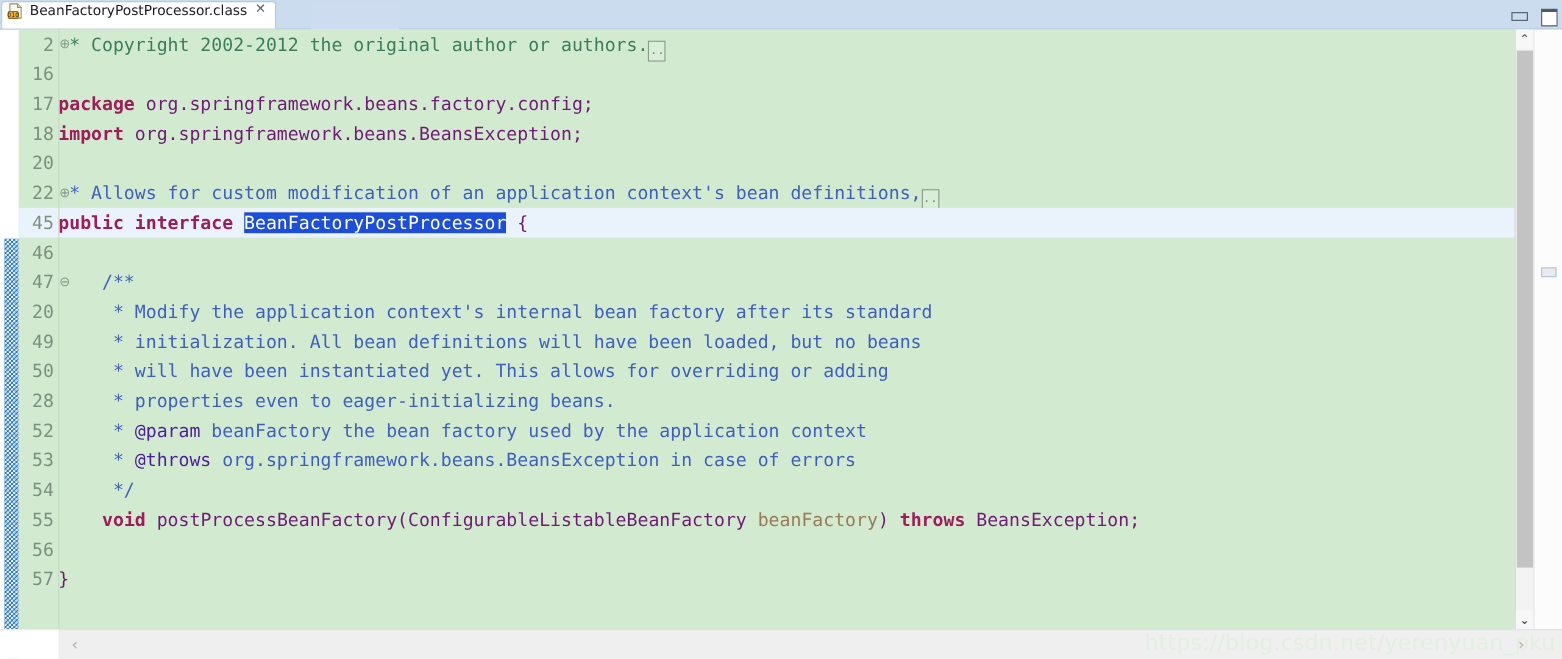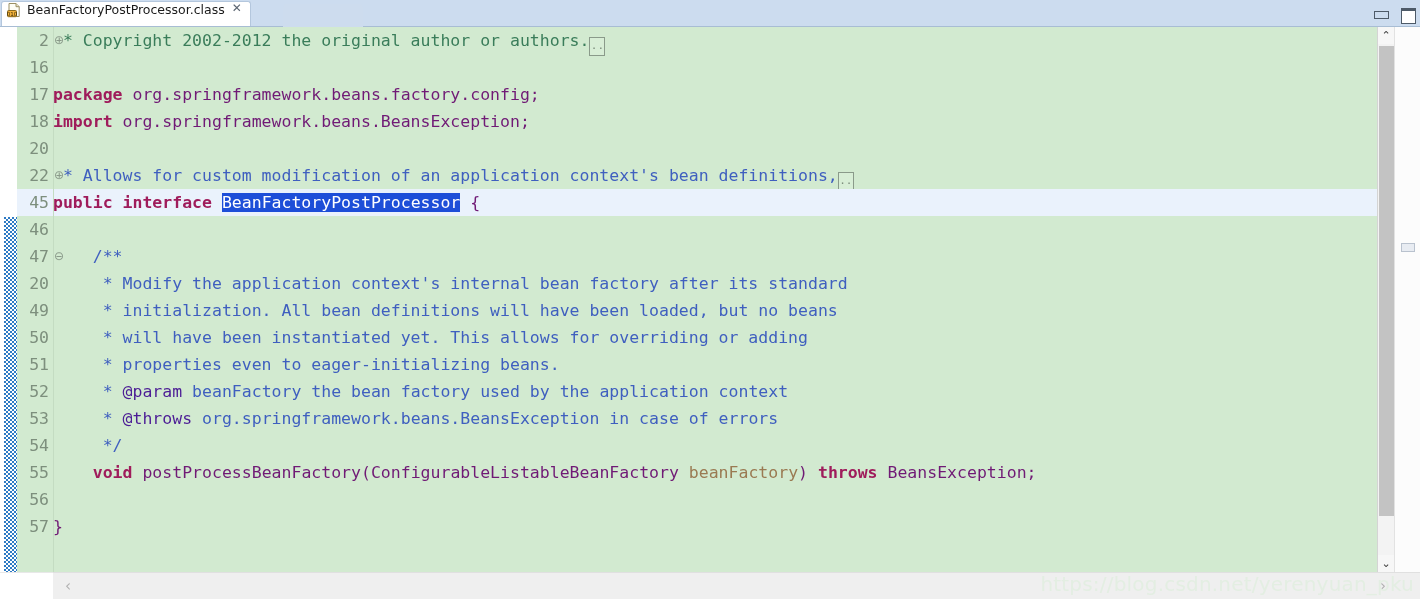--- a/index.html
+++ b/index.html
@@ -263,21 +263,21 @@
         <div class="line"><span class="lnum">17</span><span class="ltext"><span class="k">package</span><span class="pl"> org.springframework.beans.factory.config;</span></span></div>
         <div class="line"><span class="lnum">18</span><span class="ltext"><span class="k">import</span><span class="pl"> org.springframework.beans.BeansException;</span></span></div>
         <div class="line"><span class="lnum">20</span><span class="ltext"></span></div>
         <div class="line"><span class="lnum">22</span><span class="fold">⊕</span><span class="ltext"><span class="jd"> * Allows for custom modification of an application context's bean definitions,</span><span class="foldbox">..</span></span></div>
         <div class="line current"><span class="lnum">45</span><span class="ltext"><span class="k">public interface </span><span class="sel">BeanFactoryPostProcessor</span><span class="pl"> {</span></span></div>
         <div class="line"><span class="lnum">46</span><span class="ltext"></span></div>
         <div class="line"><span class="lnum">47</span><span class="fold">⊖</span><span class="ltext"><span class="jd">    /**</span></span></div>
         <div class="line"><span class="lnum">20</span><span class="ltext"><span class="jd">     * Modify the application context's internal bean factory after its standard</span></span></div>
         <div class="line"><span class="lnum">49</span><span class="ltext"><span class="jd">     * initialization. All bean definitions will have been loaded, but no beans</span></span></div>
         <div class="line"><span class="lnum">50</span><span class="ltext"><span class="jd">     * will have been instantiated yet. This allows for overriding or adding</span></span></div>
-        <div class="line"><span class="lnum">51</span><span class="ltext"><span class="jd">     * properties even to eager-initializing beans.</span></span></div>
+        <div class="line"><span class="lnum">28</span><span class="ltext"><span class="jd">     * properties even to eager-initializing beans.</span></span></div>
         <div class="line"><span class="lnum">52</span><span class="ltext"><span class="jd">     * </span><span class="jdt">@param</span><span class="jd"> beanFactory the bean factory used by the application context</span></span></div>
         <div class="line"><span class="lnum">53</span><span class="ltext"><span class="jd">     * </span><span class="jdt">@throws</span><span class="jd"> org.springframework.beans.BeansException in case of errors</span></span></div>
         <div class="line"><span class="lnum">54</span><span class="ltext"><span class="jd">     */</span></span></div>
         <div class="line"><span class="lnum">55</span><span class="ltext"><span class="pl">    </span><span class="k">void</span><span class="pl"> postProcessBeanFactory(ConfigurableListableBeanFactory </span><span class="prm">beanFactory</span><span class="pl">) </span><span class="k">throws</span><span class="pl"> BeansException;</span></span></div>
         <div class="line"><span class="lnum">56</span><span class="ltext"></span></div>
         <div class="line"><span class="lnum">57</span><span class="ltext"><span class="pl">}</span></span></div>
       </div>
     <div class="sep"></div>
 
     <div class="vscroll">

